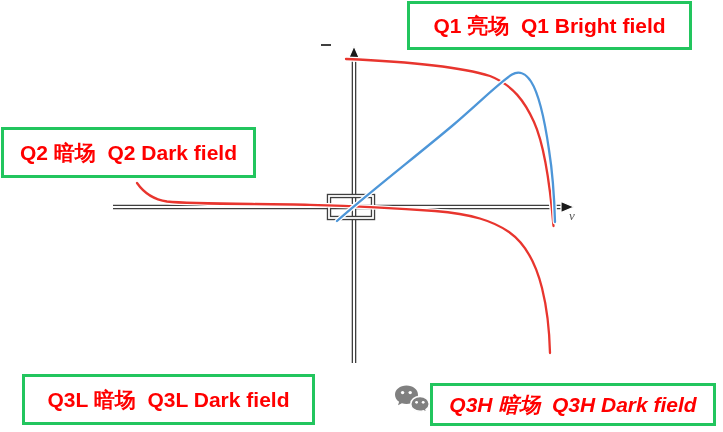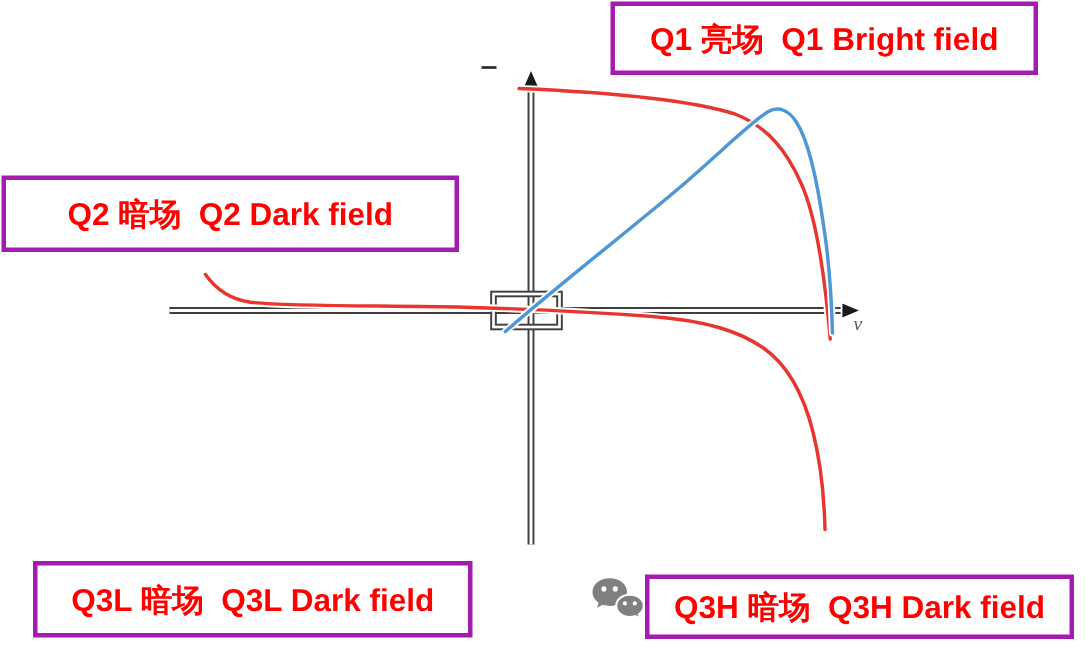--- a/index.html
+++ b/index.html
@@ -3,29 +3,29 @@
 <meta charset="utf-8">
 <style>
   html,body{margin:0;padding:0;background:#fff;}
   .stage{
     position:relative;width:723px;height:432px;background:#ffffff;
     overflow:hidden;font-family:"Liberation Sans",sans-serif;
   }
   svg.plot{position:absolute;left:0;top:0;}
   .redbox{
     position:absolute;box-sizing:border-box;
-    border:3px solid #a21caf;color:#ff0000;
+    border:3px solid #22c55e;color:#ff0000;
     font-weight:bold;font-size:21px;white-space:pre;
     display:flex;align-items:center;justify-content:center;
     background:transparent;z-index:3;
   }
   #q1{left:407px;top:1px;width:285px;height:49px;}
-  #q2{left:1px;top:117px;width:305px;height:51px;}
+  #q2{left:1px;top:127px;width:255px;height:51px;}
   #q3l{left:22px;top:374px;width:293px;height:51px;}
-  #q3h{left:430px;top:383px;width:286px;height:43px;}
+  #q3h{left:430px;top:383px;width:286px;height:43px;font-style:italic;}
   .watermark-text{
     position:absolute;left:429px;top:385px;z-index:2;
     font-size:23px;font-weight:500;color:#8d8d8d;white-space:pre;
   }
   .wechat{position:absolute;left:393px;top:382px;z-index:2;}
   .vlabel{
     position:absolute;left:569px;top:208px;z-index:1;
     font-family:"Liberation Serif",serif;font-style:italic;
     font-size:13px;color:#5a5a5a;
   }

